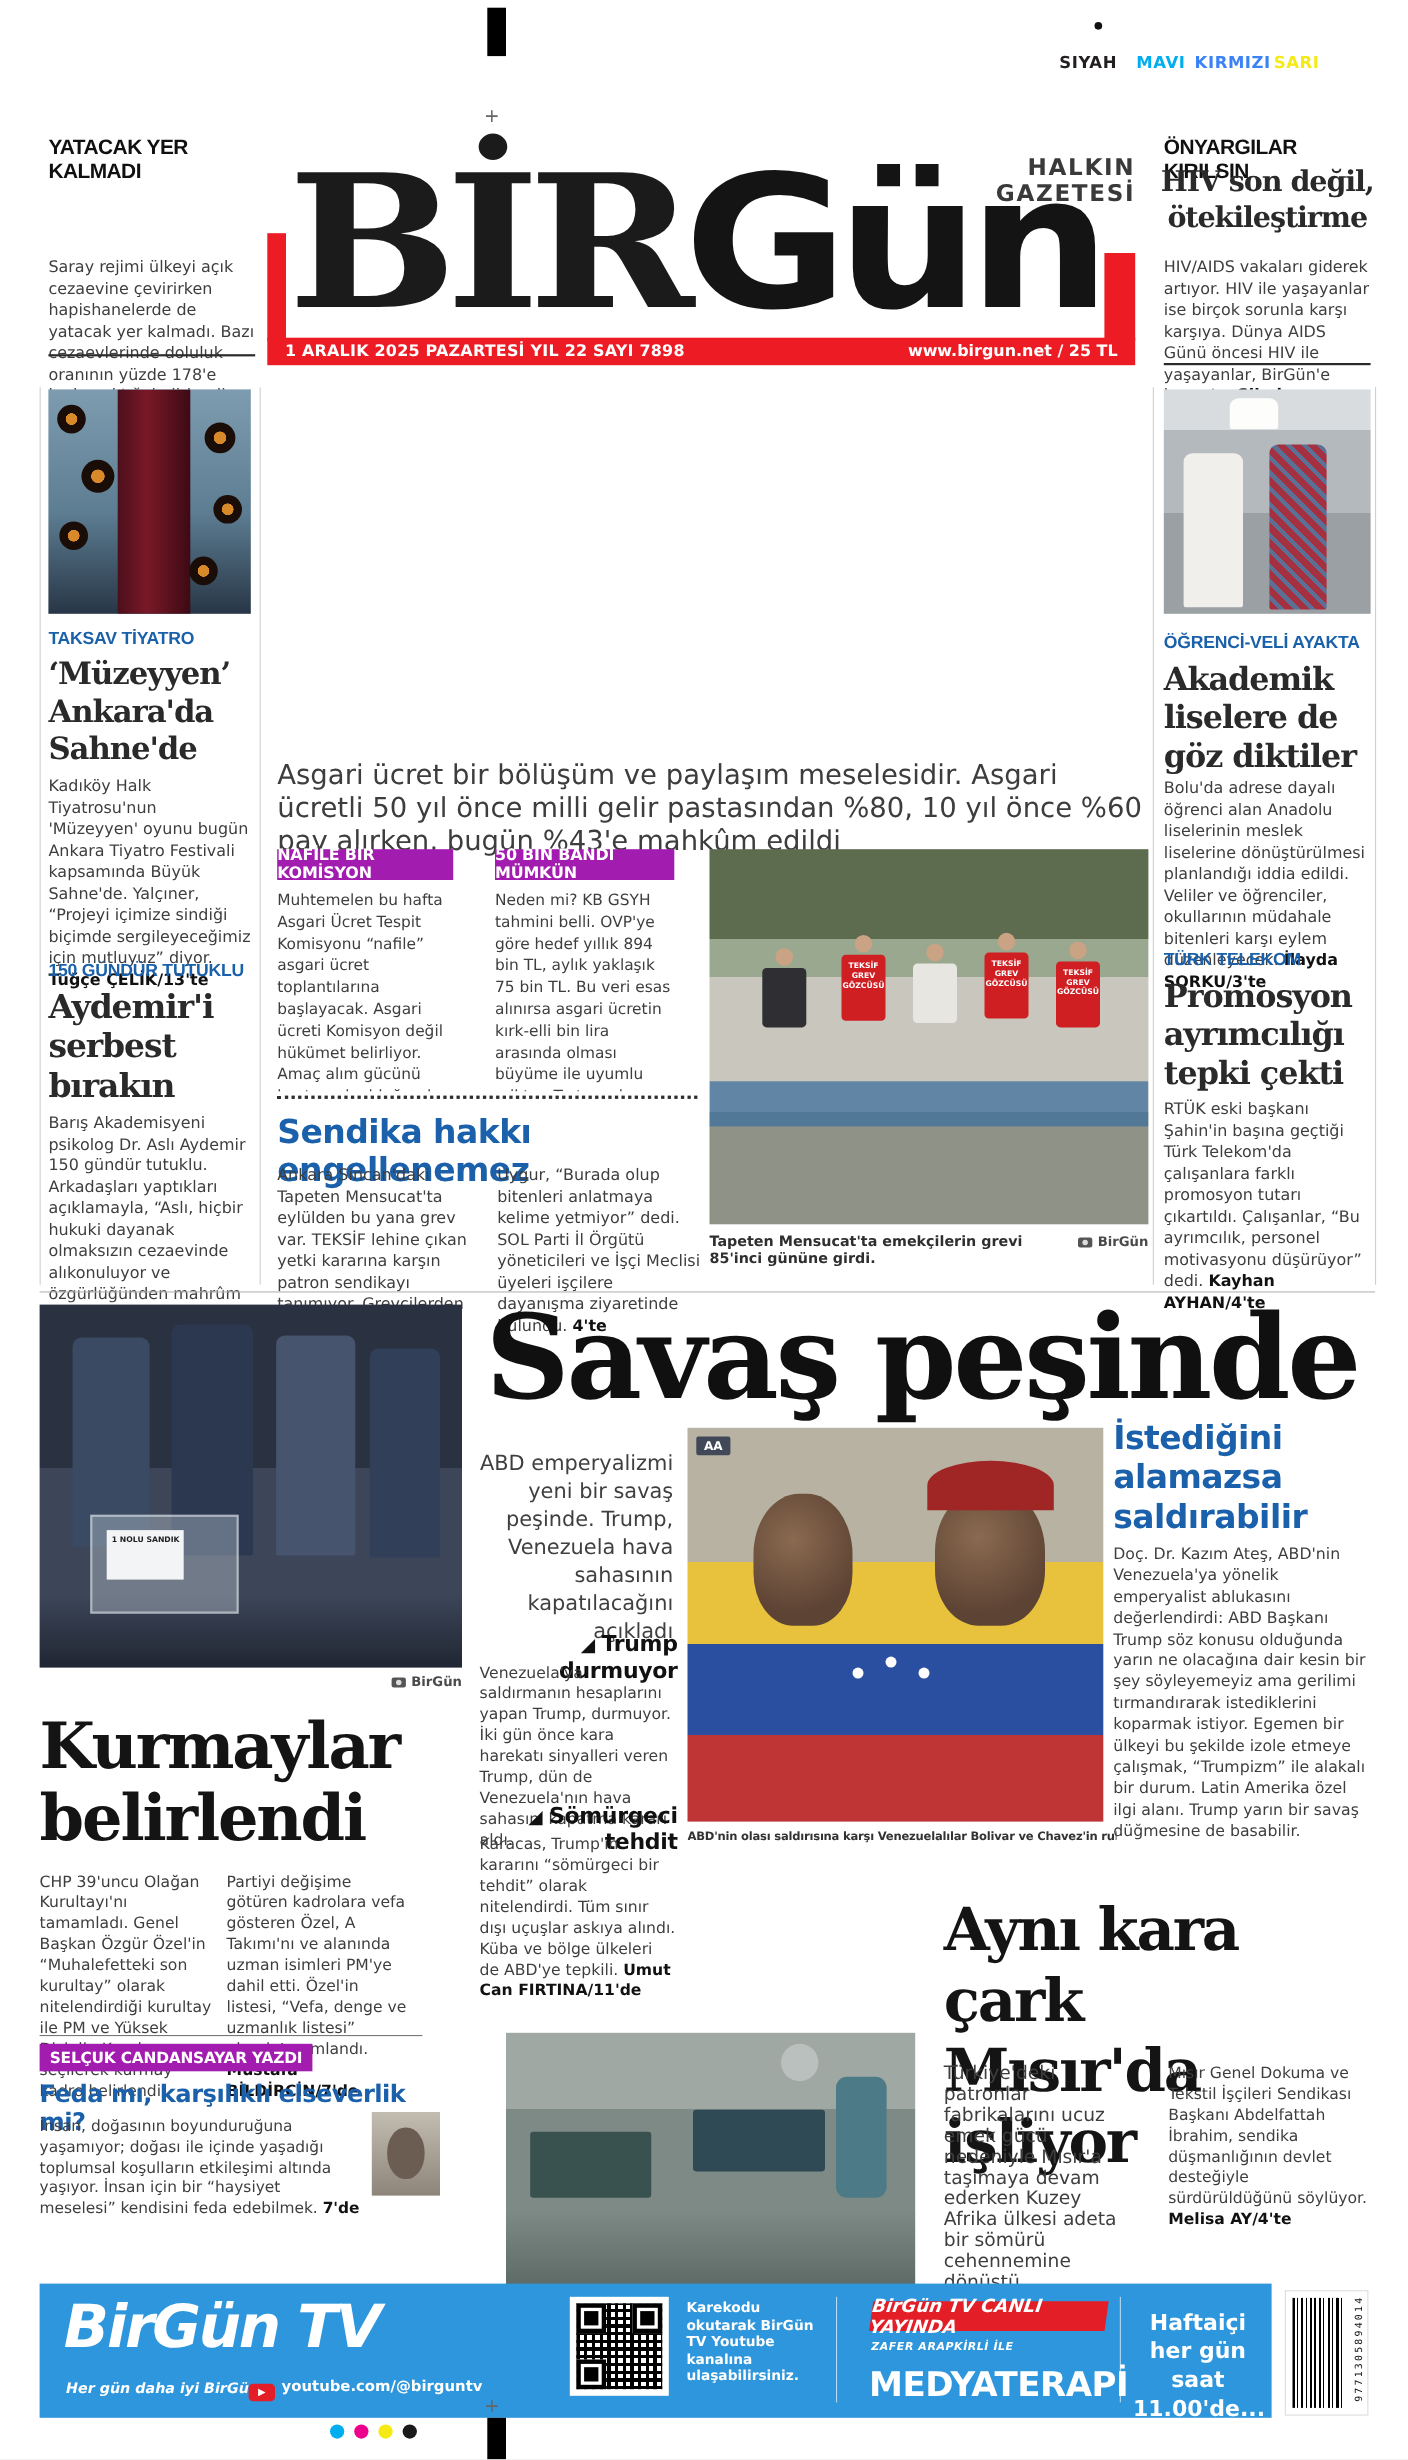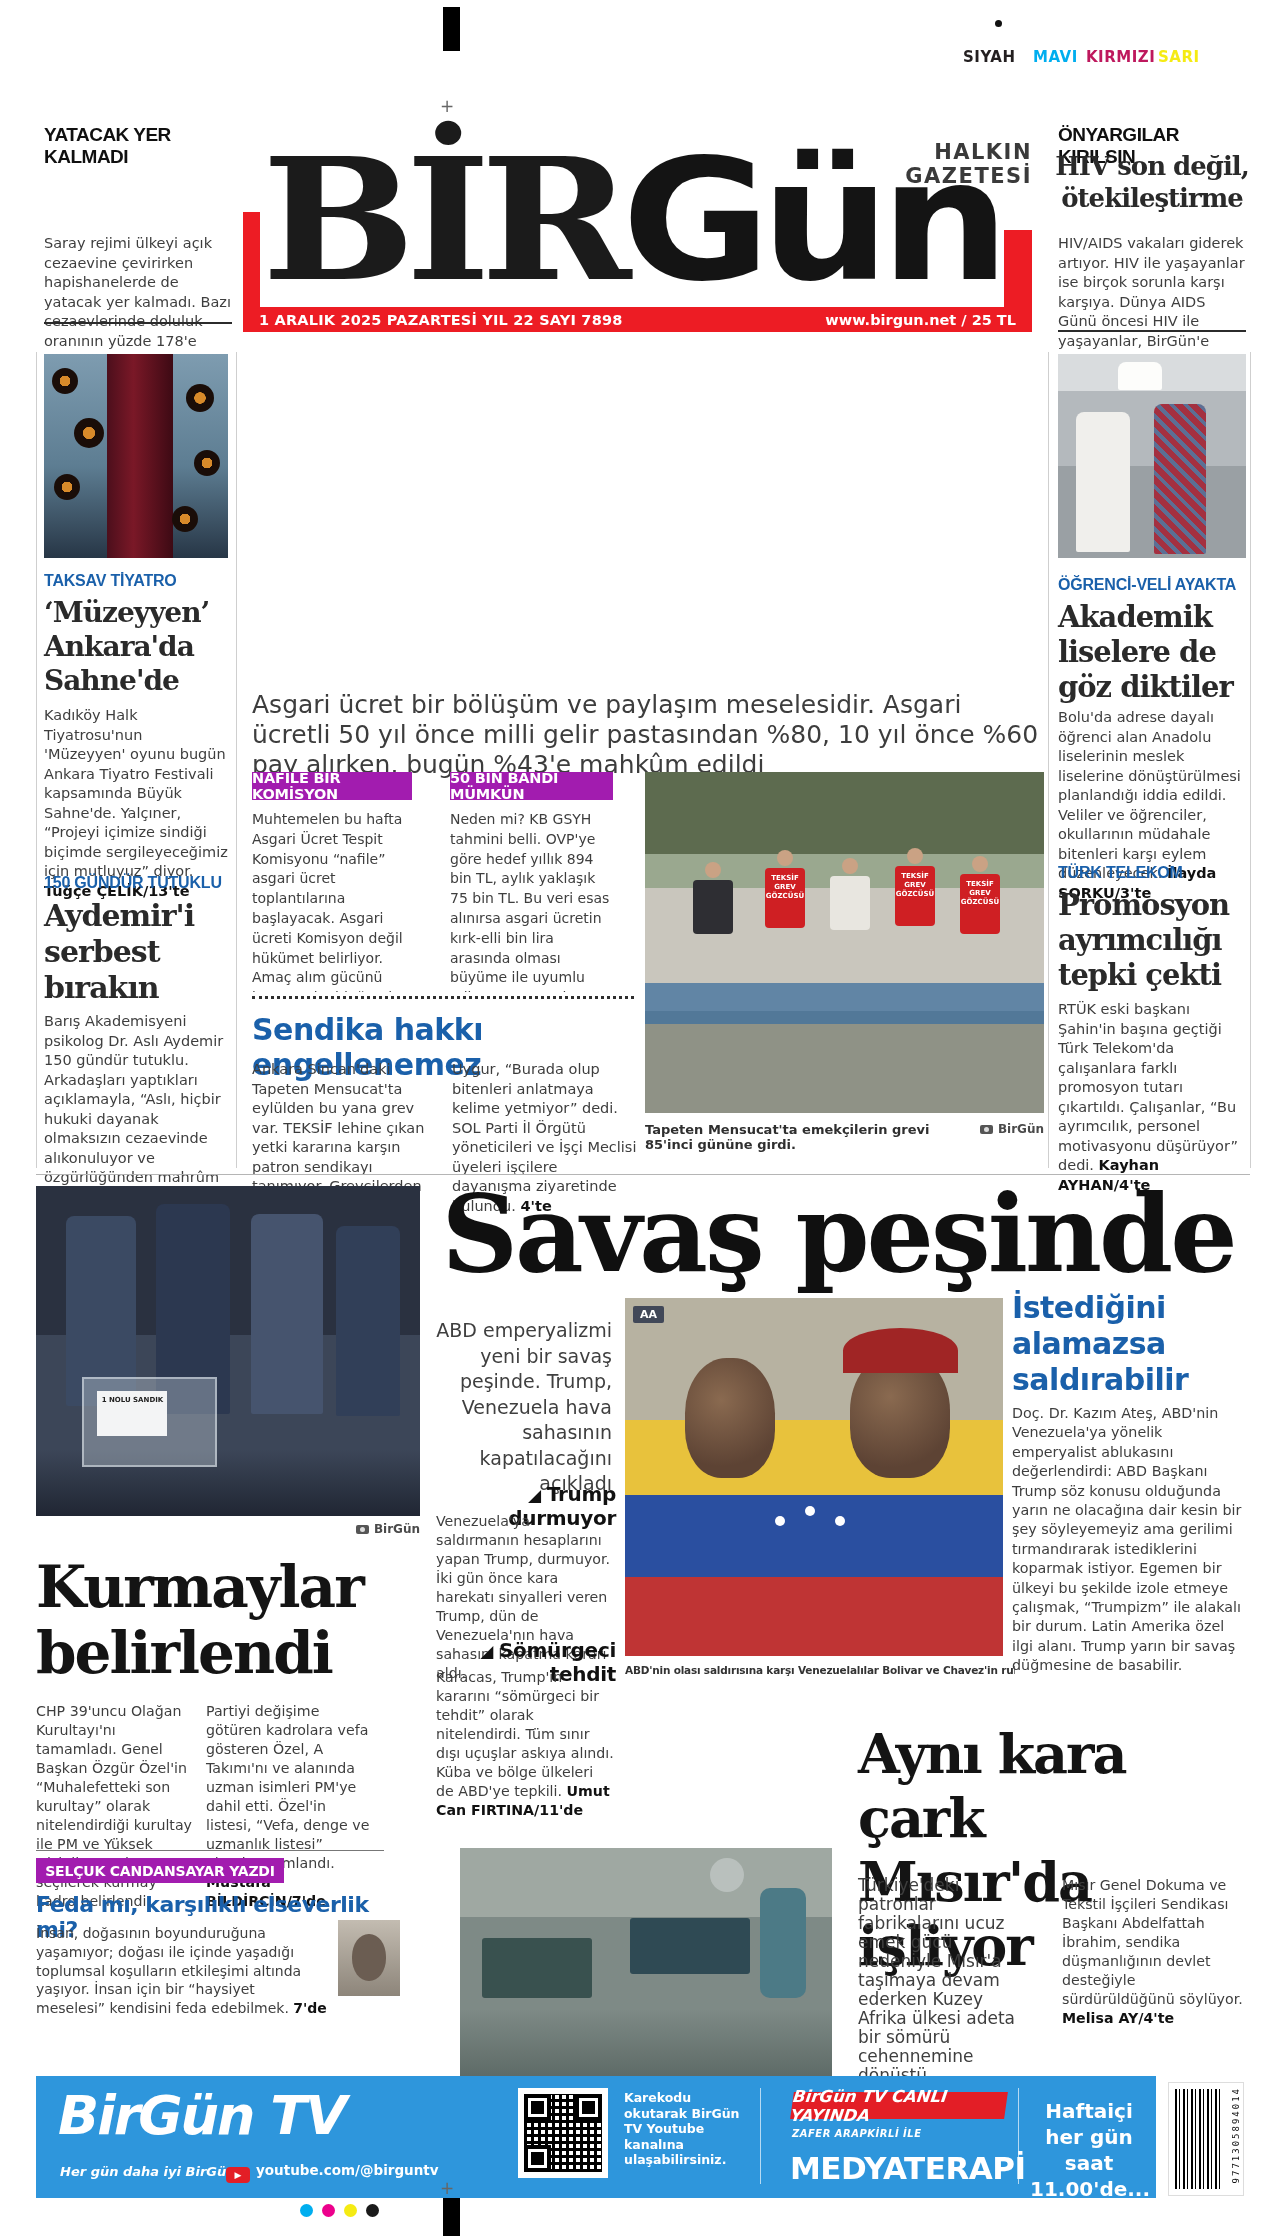--- a/index.html
+++ b/index.html
@@ -64,21 +64,21 @@
 </head>
 <body>
 
 <div class="page">
 
   <div class="abs" style="left:443px;top:7px;width:17px;height:44px;background:#000;"></div>
   <div class="abs" style="left:995px;top:20px;width:7px;height:7px;border-radius:50%;background:#111;"></div>
   <div class="plus" style="left:440px;top:96px;">+</div>
   <span class="reg-word" style="left:963px;top:48px;color:#231f20;">SIYAH</span>
   <span class="reg-word" style="left:1033px;top:48px;color:#00aeef;">MAVI</span>
-  <span class="reg-word" style="left:1086px;top:48px;color:#be185d;">KIRMIZI</span>
+  <span class="reg-word" style="left:1086px;top:48px;color:#3b82f6;">KIRMIZI</span>
   <span class="reg-word" style="left:1158px;top:48px;color:#f5eb13;">SARI</span>
 
   <div class="abs kicker" style="left:44px;top:124px;width:190px;">YATACAK YER KALMADI</div>
   <div class="abs body-txt" style="left:44px;top:234px;width:190px;"><span>Saray rejimi ülkeyi açık cezaevine çevirirken hapishanelerde de yatacak yer kalmadı. Bazı cezaevlerinde doluluk oranının yüzde 178'e kadar çıktığı belirlendi. </span><b>3'te</b></div>
   <div class="abs rule" style="left:44px;top:322px;width:188px;"></div>
 
   <div class="abs" style="left:243px;top:212px;width:17px;height:98px;background:#ed1c24;"></div>
   <div class="abs" style="left:1004px;top:230px;width:28px;height:80px;background:#ed1c24;"></div>
   <div class="abs" style="left:262px;top:136px;width:772px;height:176px;line-height:168px;white-space:nowrap;transform:scaleX(1.08);transform-origin:left;">
     <span style="font-family:'DejaVu Serif','Liberation Serif',serif;font-weight:700;font-size:168px;letter-spacing:-9px;color:#1b1b1b;">BİR</span><span style="font-family:'DejaVu Sans',sans-serif;font-weight:900;font-size:168px;letter-spacing:-9px;color:#141414;">Gün</span>

